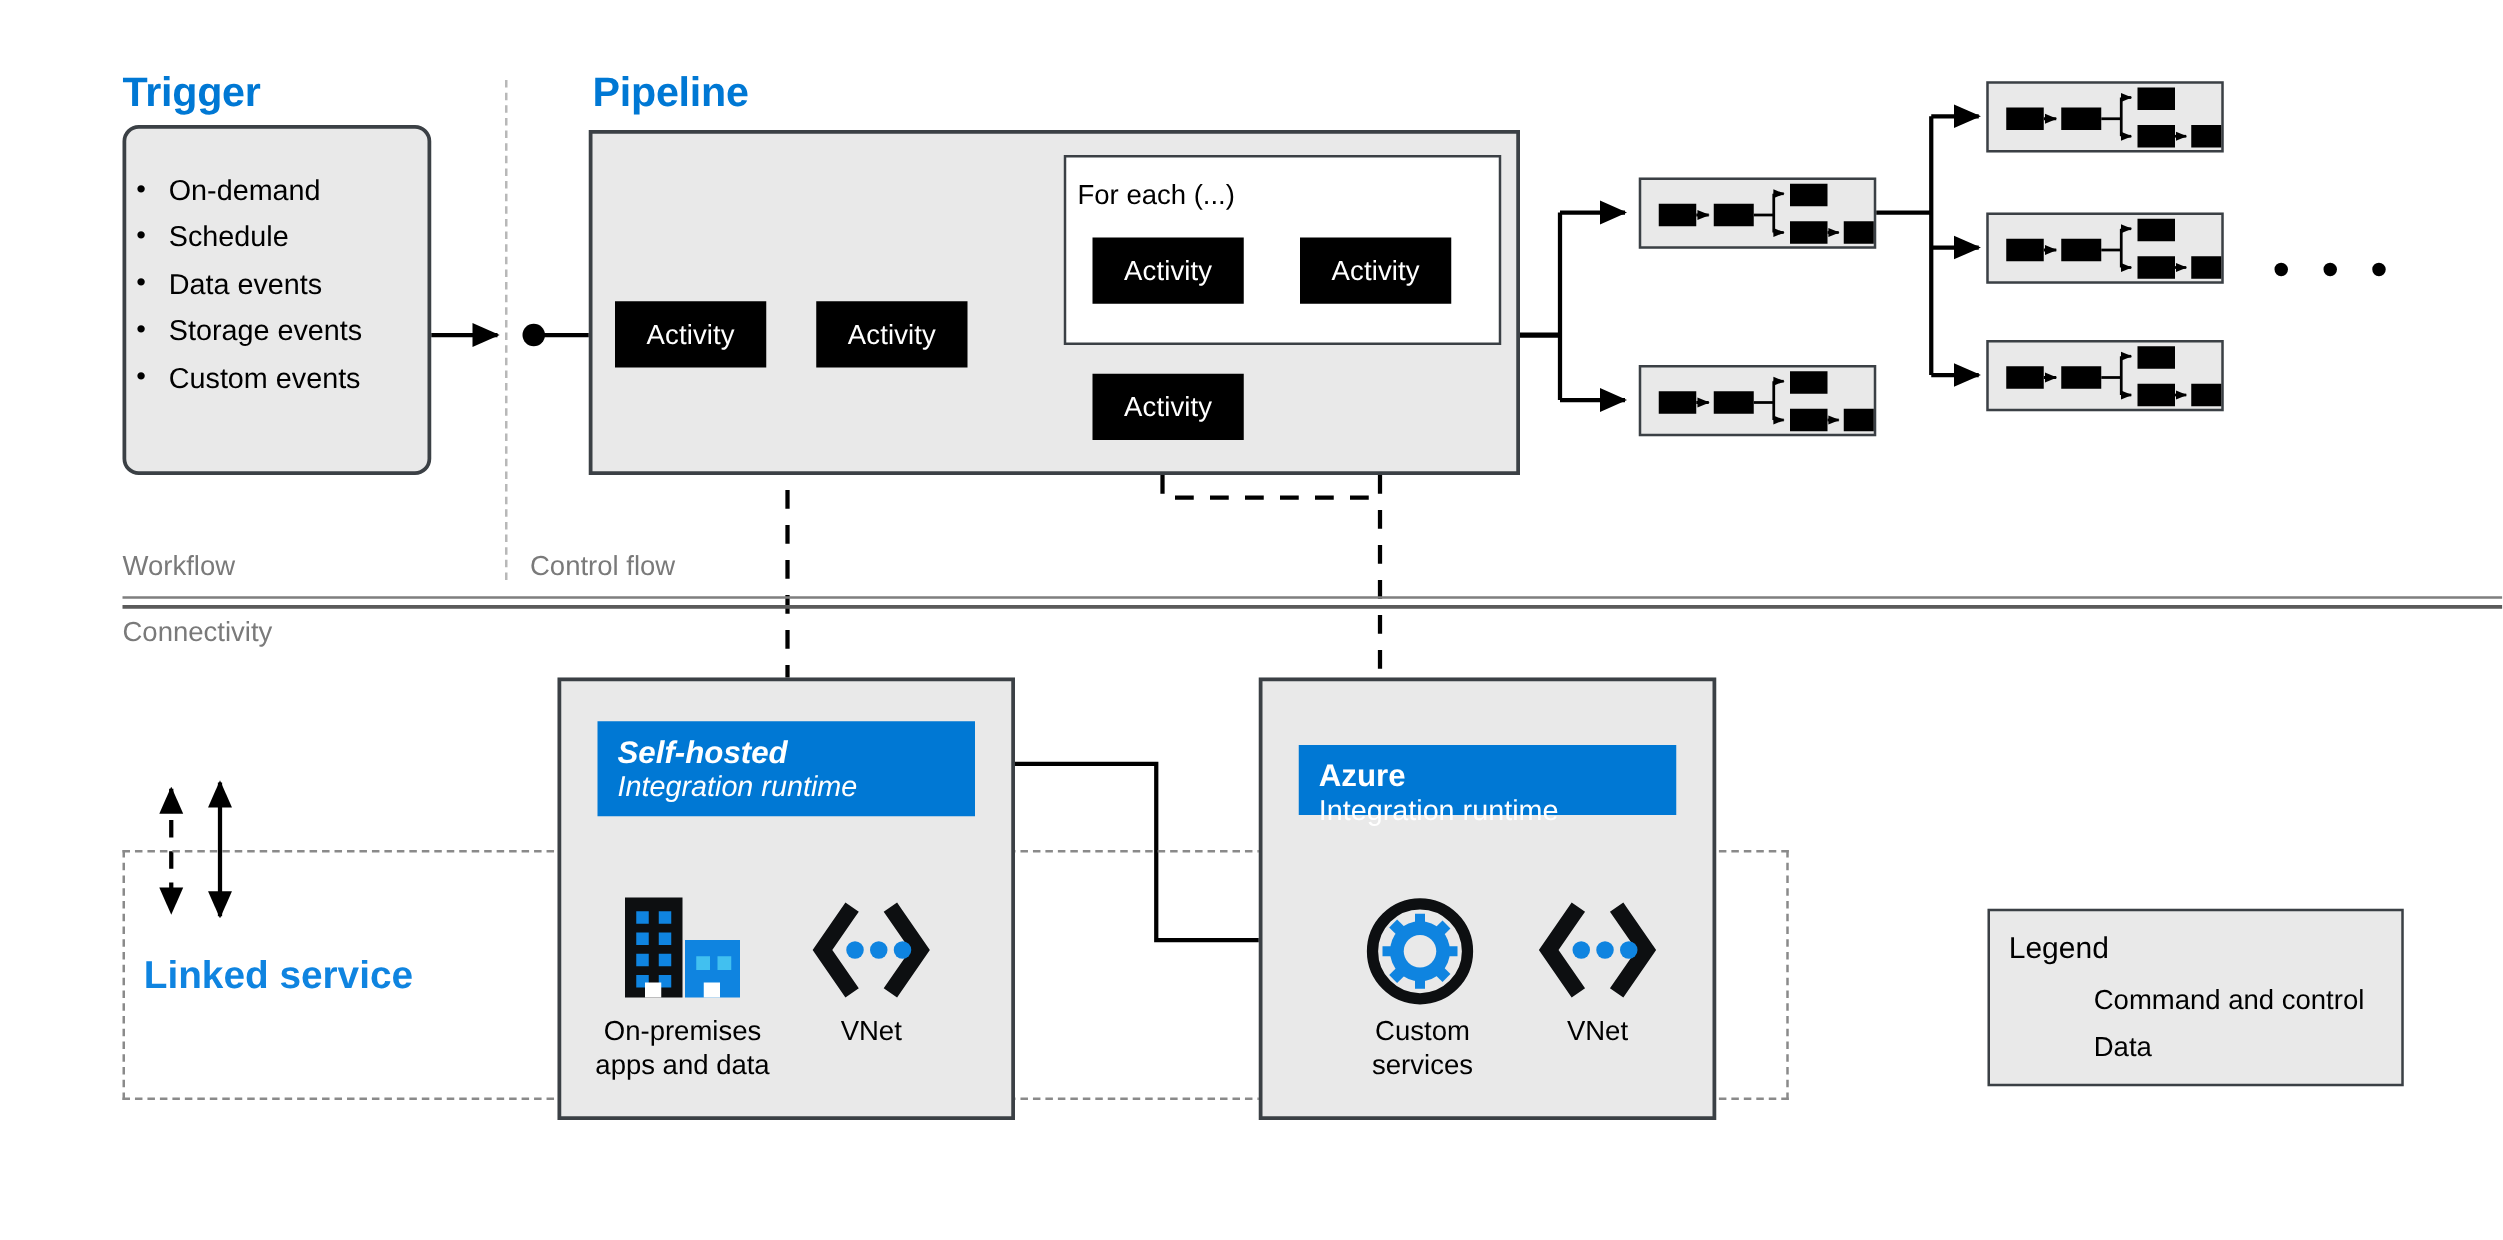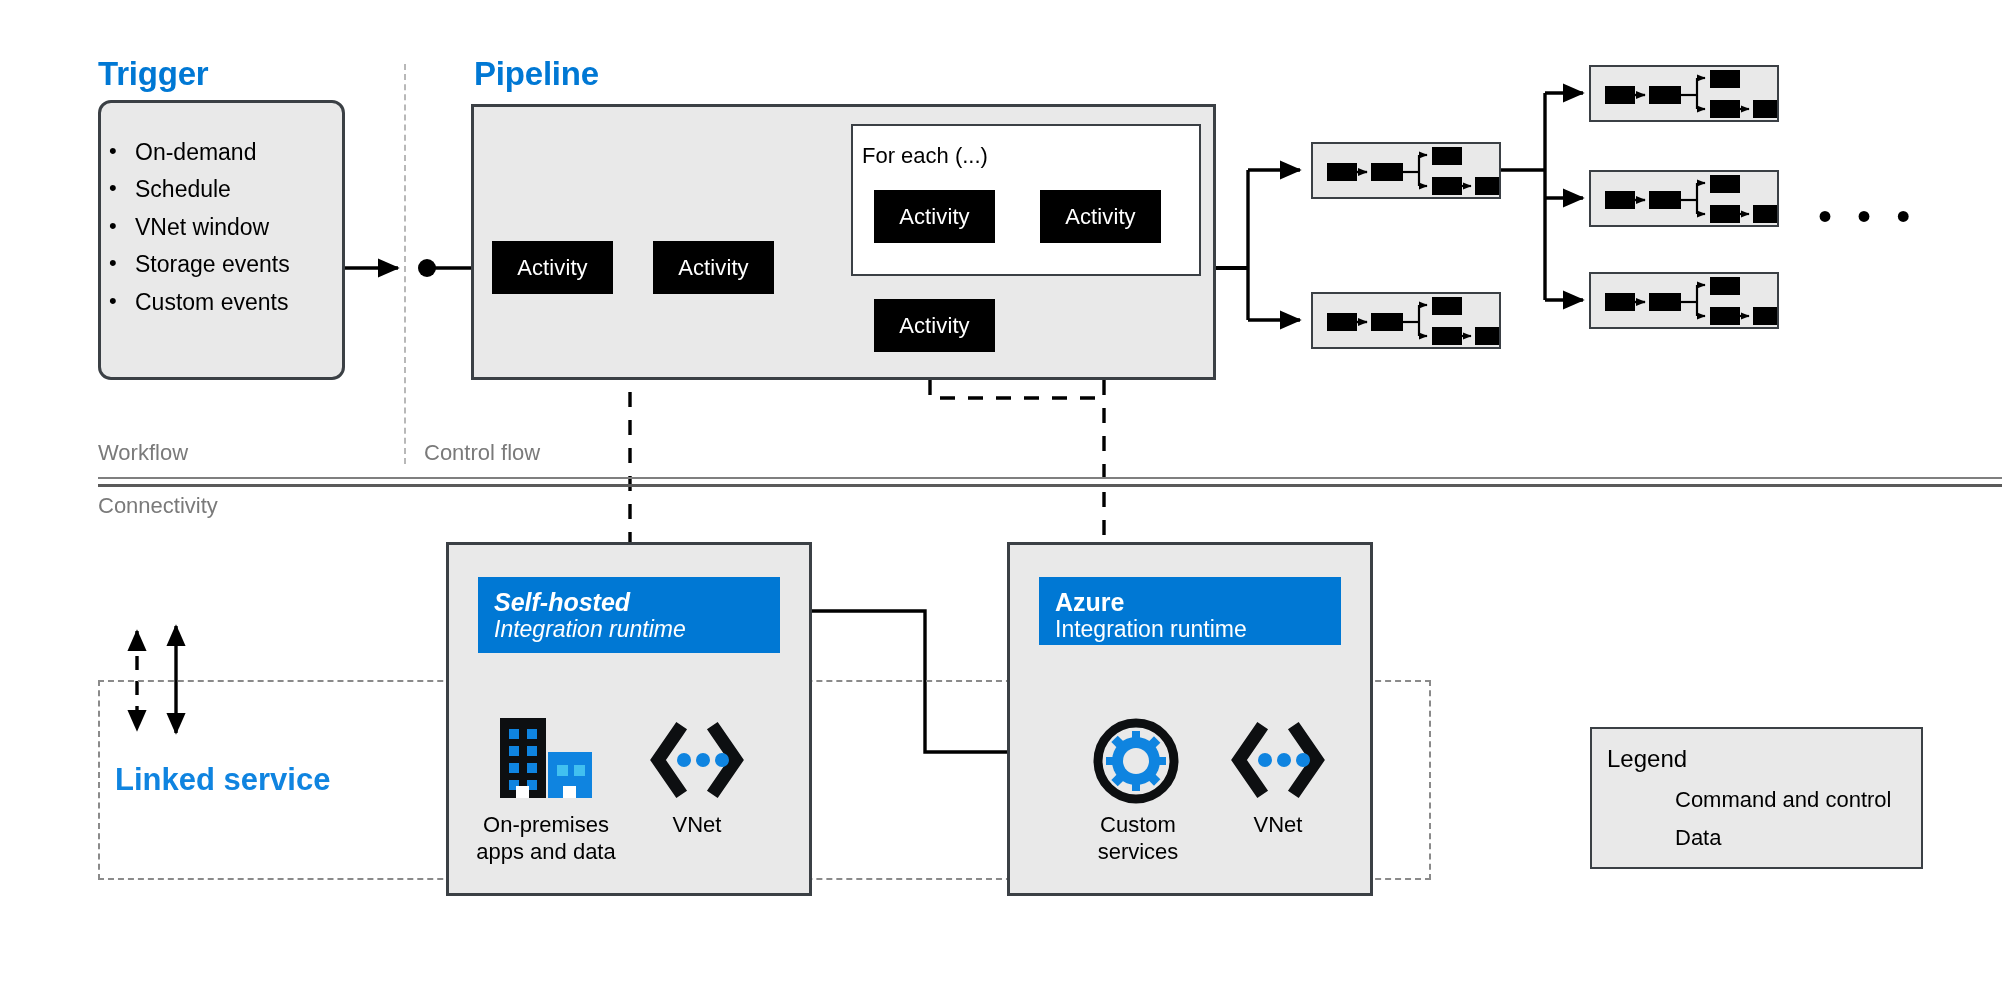--- a/index.html
+++ b/index.html
@@ -223,21 +223,21 @@
     <line x1="1608" y1="799" x2="1663" y2="799" stroke="#000" stroke-width="3.4" stroke-dasharray="10,9" marker-start="url(#arrowSolid)" marker-end="url(#arrowSolid)"></line>
     <line x1="1608" y1="837" x2="1663" y2="837" stroke="#000" stroke-width="3.4" marker-start="url(#arrowSolid)" marker-end="url(#arrowSolid)"></line>
   </svg>
 
   <div class="abs section-title" style="left:98px; top:55px;">Trigger</div>
 
   <div class="abs panel" style="left:98px; top:100px; width:247px; height:280px;border-radius:13px;">
     <ul class="trigger-list" style="margin-top:36px;">
       <li>On-demand</li>
       <li>Schedule</li>
-      <li>VNet window</li>
+      <li>Data events</li>
       <li>Storage events</li>
       <li>Custom events</li>
     </ul>
   </div>
 
   <div class="abs vline-dashed" style="left:404px; top:64px; height:400px;"></div>
 
   <div class="abs section-title" style="left:474px; top:55px;">Pipeline</div>
 
   <div class="abs panel" style="left:471px; top:104px; width:745px; height:276px;"></div>
@@ -394,21 +394,21 @@
       <path d="M64 4 L84 33 L64 62" stroke="#0d0f11" stroke-width="13" fill="none" stroke-linecap="square" stroke-linejoin="miter"></path>
       <circle cx="32" cy="33" r="7" fill="#0f84e0"></circle>
       <circle cx="51" cy="33" r="7" fill="#0f84e0"></circle>
       <circle cx="70" cy="33" r="7" fill="#0f84e0"></circle>
     </svg>
   </div>
   <div class="abs icon-caption" style="left:637px; top:812px; width:120px;">VNet</div>
 
   <div class="abs panel" style="left:1007px; top:542px; width:366px; height:354px;"></div>
 
-  <div class="abs ir-header" style="left:1039px; top:577px; width:302px; height:68px;">
+  <div class="abs ir-header" style="left:1039px; top:596px; width:302px; height:56px;">
     <div class="ir-title">Azure</div>
     <div class="ir-sub">Integration runtime</div>
   </div>
 
   <div class="abs" style="left:1090px; top:715px;">
     <svg width="92" height="92" viewBox="0 0 92 92">
       <circle cx="46" cy="46" r="38" fill="none" stroke="#0d0f11" stroke-width="9"></circle>
       <g fill="#0f84e0">
         <circle cx="46" cy="46" r="24"></circle>
       </g>

